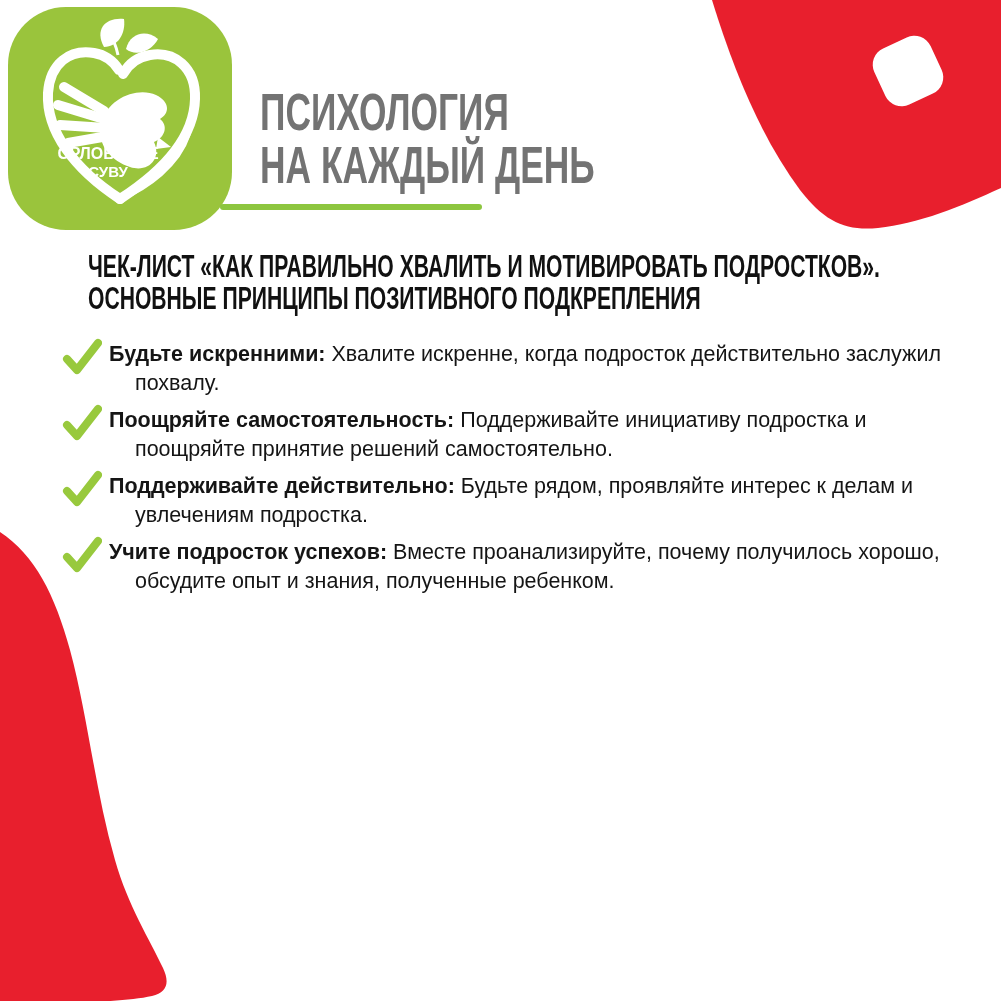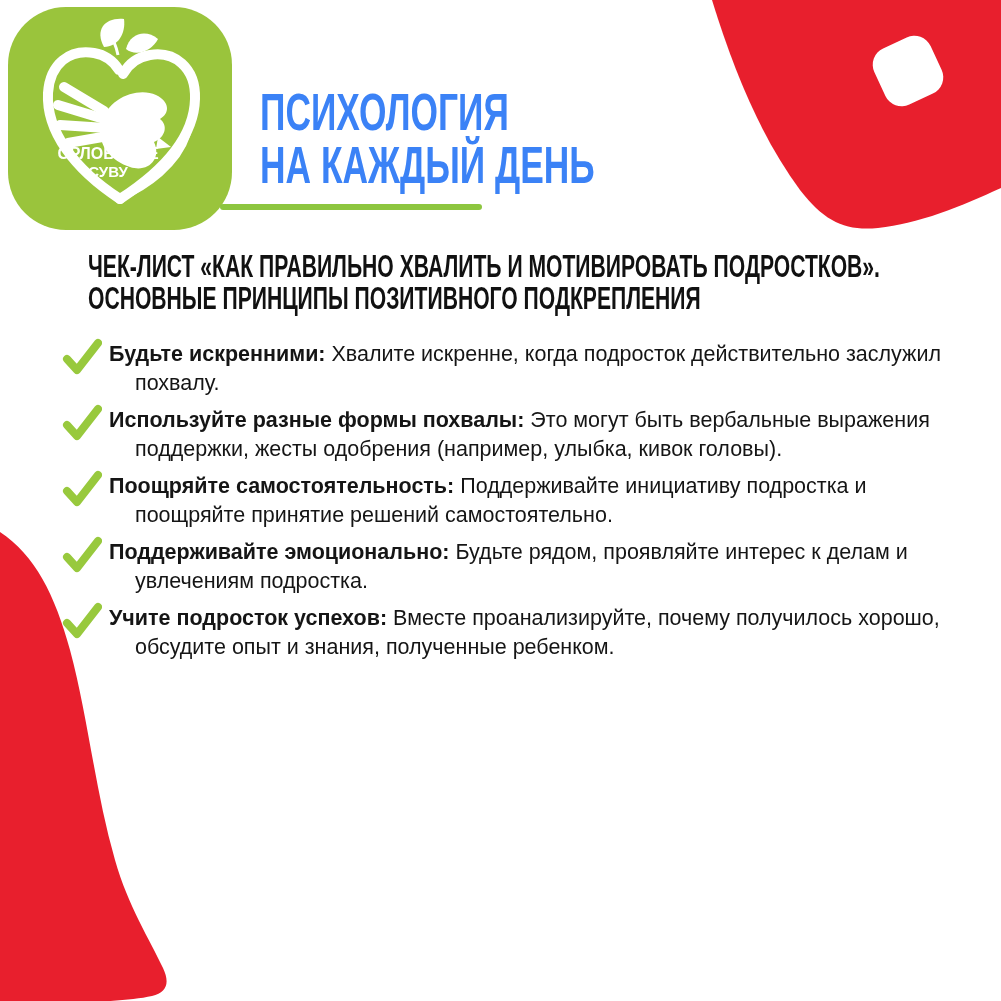--- a/index.html
+++ b/index.html
@@ -5,21 +5,21 @@
   html,body{margin:0;padding:0;background:#fff;}
   .canvas{
     position:relative;width:1001px;height:1001px;overflow:hidden;background:#ffffff;
     font-family:"Liberation Sans",sans-serif;color:#151515;
   }
   
   .bg-svg{position:absolute;left:0;top:0;width:1001px;height:1001px;z-index:0;}
   
   .logo{position:absolute;left:8px;top:7px;width:224px;height:223px;z-index:2;}
   
-  .title{position:absolute;left:260px;top:86px;z-index:2;color:#3b82f6;font-weight:bold;
+  .title{position:absolute;left:260px;top:86px;z-index:2;color:#737373;font-weight:bold;
          font-size:52px;line-height:53px;letter-spacing:0px;}
   .title .cond{display:block;transform:scaleX(0.68);transform-origin:0 0;white-space:nowrap;}
   .title-underline{position:absolute;left:220px;top:204px;width:262px;height:6px;border-radius:3px;
          background:#8DC63F;z-index:2;}
   
   .heading{position:absolute;left:88px;top:250px;z-index:2;font-weight:bold;color:#111;
            font-size:32px;line-height:32px;}
   .heading .cond{display:block;transform:scaleX(0.66);transform-origin:0 0;white-space:nowrap;}
   
   .checklist{position:absolute;left:62px;top:340px;width:886px;z-index:2;
@@ -91,35 +91,28 @@
       <svg class="check" viewBox="0 0 40 38">
           <path d="M5 21 L15 32 L36 5" fill="none" stroke="#98C93D" stroke-width="8" stroke-linecap="round" stroke-linejoin="round"></path>
         </svg>
       <span class="lead">Будьте искренними:</span>
       <span class="body">Хвалите искренне, когда подросток действительно заслужил похвалу.</span>
     </li>
     <li>
       <svg class="check" viewBox="0 0 40 38">
           <path d="M5 21 L15 32 L36 5" fill="none" stroke="#98C93D" stroke-width="8" stroke-linecap="round" stroke-linejoin="round"></path>
         </svg>
-      <span class="lead">Используйте разные формы похвалы:</span>
-      <span class="body">Это могут быть вербальные выражения поддержки, жесты одобрения (например, улыбка, кивок головы).</span>
-    </li>
-    <li>
-      <svg class="check" viewBox="0 0 40 38">
-          <path d="M5 21 L15 32 L36 5" fill="none" stroke="#98C93D" stroke-width="8" stroke-linecap="round" stroke-linejoin="round"></path>
-        </svg>
       <span class="lead">Поощряйте самостоятельность:</span>
       <span class="body">Поддерживайте инициативу подростка и поощряйте принятие решений самостоятельно.</span>
     </li>
     <li>
       <svg class="check" viewBox="0 0 40 38">
           <path d="M5 21 L15 32 L36 5" fill="none" stroke="#98C93D" stroke-width="8" stroke-linecap="round" stroke-linejoin="round"></path>
         </svg>
-      <span class="lead">Поддерживайте эмоционально:</span>
+      <span class="lead">Поддерживайте действительно:</span>
       <span class="body">Будьте рядом, проявляйте интерес к делам и увлечениям подростка.</span>
     </li>
     <li>
       <svg class="check" viewBox="0 0 40 38">
           <path d="M5 21 L15 32 L36 5" fill="none" stroke="#98C93D" stroke-width="8" stroke-linecap="round" stroke-linejoin="round"></path>
         </svg>
       <span class="lead">Учите подросток успехов:</span>
       <span class="body">Вместе проанализируйте, почему получилось хорошо, обсудите опыт и знания, полученные ребенком.</span>
     </li>
   </ul>

